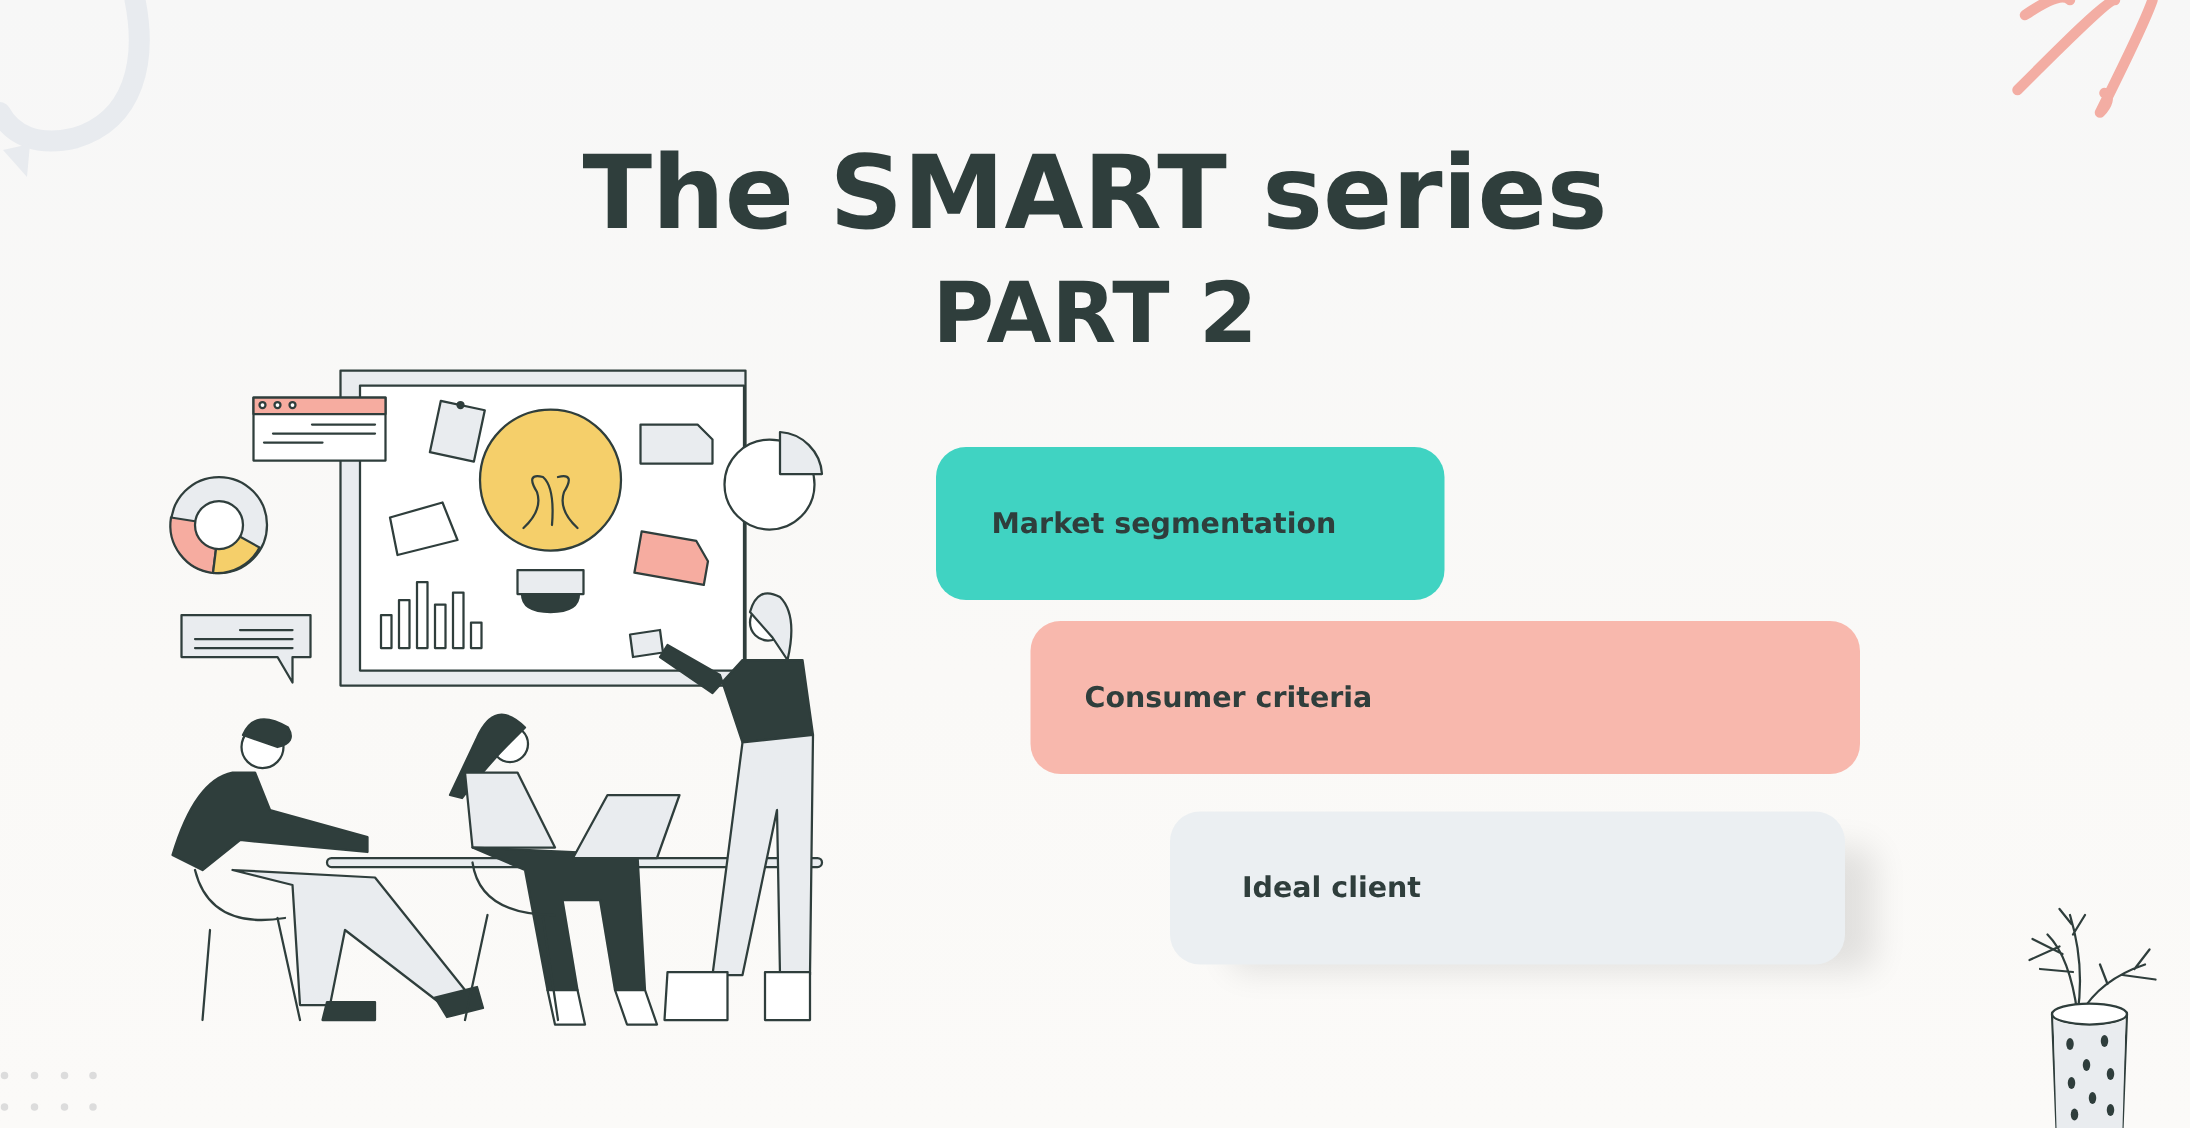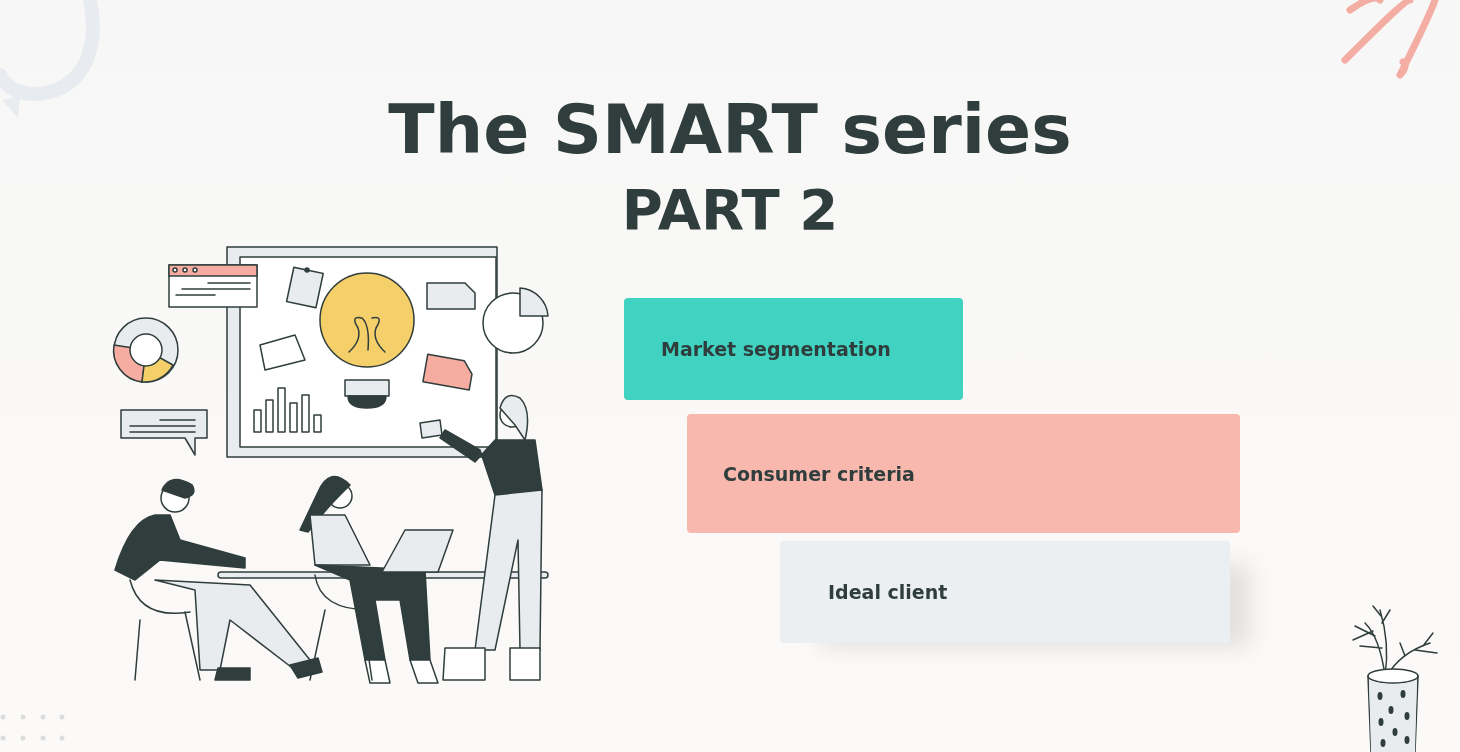--- a/index.html
+++ b/index.html
@@ -3,24 +3,24 @@
 <meta charset="utf-8">
 <style>
   html,body{margin:0;padding:0;}
   body{width:1460px;height:752px;overflow:hidden;position:relative;
     background:linear-gradient(180deg,#f7f7f7 0%,#faf9f7 60%,#fbfaf8 100%);
     font-family:"DejaVu Sans","Liberation Sans",sans-serif;color:#2f3e3c;}
   .abs{position:absolute;}
   .title{position:absolute;left:0;width:1460px;text-align:center;font-weight:bold;color:#2f3e3c;letter-spacing:0px;}
   .t1{top:52px;font-size:68px;line-height:92px;margin-top:32px;}
   .t2{top:164px;font-size:56px;line-height:92px;}
-  .card{position:absolute;border-radius:4px;display:flex;align-items:center;}
+  .card{position:absolute;border-radius:20px;display:flex;align-items:center;}
   .card span{font-weight:bold;font-size:19px;color:#2f3e3c;}
   .c1{left:624px;top:298px;width:339px;height:102px;background:#40d3c2;}
-  .c2{left:687px;top:414px;width:553px;height:119px;background:#f8b8ad;}
+  .c2{left:687px;top:414px;width:553px;height:102px;background:#f8b8ad;}
   .c3{left:780px;top:541px;width:450px;height:102px;background:#ebeff2;box-shadow:30px 14px 22px -10px rgba(0,0,0,0.10);}
   .c1 span{margin-left:37px;}
   .c2 span{margin-left:36px;}
   .c3 span{margin-left:48px;}
 </style>
 </head>
 <body>
 
 <svg class="abs" style="left:0;top:0" width="110" height="130" viewBox="0 0 110 130">
   <path d="M90 0 C 98 40, 90 80, 50 92 C 25 98, 8 90, 0 75" fill="none" stroke="#e8ebef" stroke-width="14" stroke-linecap="round"></path>

